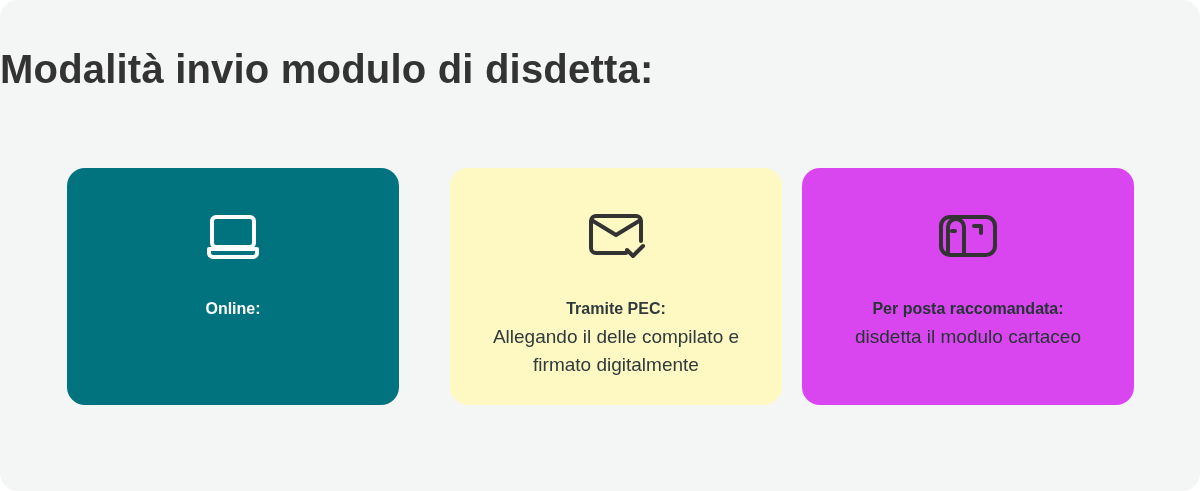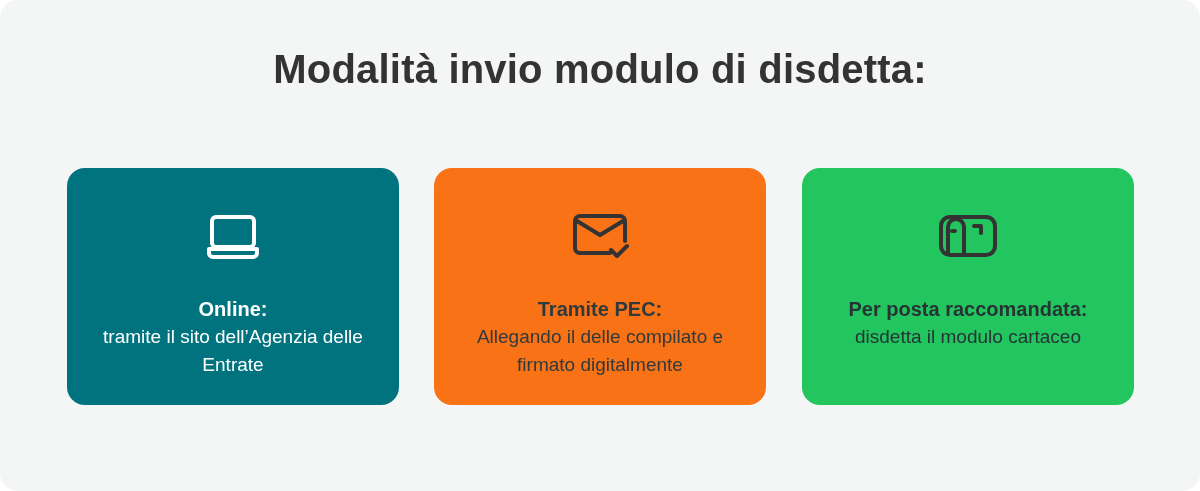--- a/index.html
+++ b/index.html
@@ -19,21 +19,21 @@
       width: 1200px;
       height: 491px;
       background: #f4f5f5;
       border-radius: 18px;
     }
     .title {
       position: absolute;
       left: 0;
       top: 44px;
       width: 1200px;
-      text-align: center;
+      text-align: left;
       font-size: 40px;
       font-weight: bold;
       color: #333333;
       letter-spacing: 0.2px;
       line-height: 50px;
     }
     .card {
       position: absolute;
       top: 168px;
       width: 332px;
@@ -54,46 +54,45 @@
       left: 14px;
       right: 14px;
       top: 127px;
       text-align: center;
       font-size: 19px;
       line-height: 28px;
     }
     .card .heading {
       display: block;
       font-weight: bold;
-      font-size: 20px;
+      font-size: 16px;
     }
     .card .desc {
       display: block;
     }
     .card-1 { left: 67px; background: #00737f; color: #ffffff; }
-    .card-2 { left: 434px; background: #f97316; color: #2f3a3c; }
-    .card-3 { left: 802px; background: #22c55e; color: #263436; }
+    .card-2 { left: 450px; background: #fef9c3; color: #2f3a3c; }
+    .card-3 { left: 802px; background: #d946ef; color: #263436; }
   </style>
 </head>
 <body>
 
 <div class="panel">
 
   <div class="title">Modalità invio modulo di disdetta:</div>
 
   <div class="card card-1">
     <span class="icon">
       <svg width="60" height="52" viewBox="0 0 60 52">
         <rect x="9" y="6" width="42" height="30" rx="4" ry="4" fill="none" stroke="#ffffff" stroke-width="4"></rect>
         <path d="M6 38 H54 V42 a4 4 0 0 1 -4 4 H10 a4 4 0 0 1 -4 -4 Z" fill="none" stroke="#ffffff" stroke-width="4" stroke-linejoin="round"></path>
       </svg>
     </span>
     <div class="text">
       <span class="heading">Online:</span>
-      <span class="desc">tramite il sito dell’Agenzia delle Entrate</span>
     </div>
   </div>
 
   <div class="card card-2">
     <span class="icon">
       <svg width="60" height="52" viewBox="0 0 60 52">
         <path d="M40 42 H10 a5 5 0 0 1 -5 -5 V10 a5 5 0 0 1 5 -5 H50 a5 5 0 0 1 5 5 V30" fill="none" stroke="#333333" stroke-width="4" stroke-linecap="round"></path>
         <path d="M7 10 L30 24 L53 10" fill="none" stroke="#333333" stroke-width="4" stroke-linejoin="round" stroke-linecap="round"></path>
         <path d="M41 39 L47 45 L57 35" fill="none" stroke="#333333" stroke-width="4" stroke-linecap="round" stroke-linejoin="round"></path>
       </svg>

